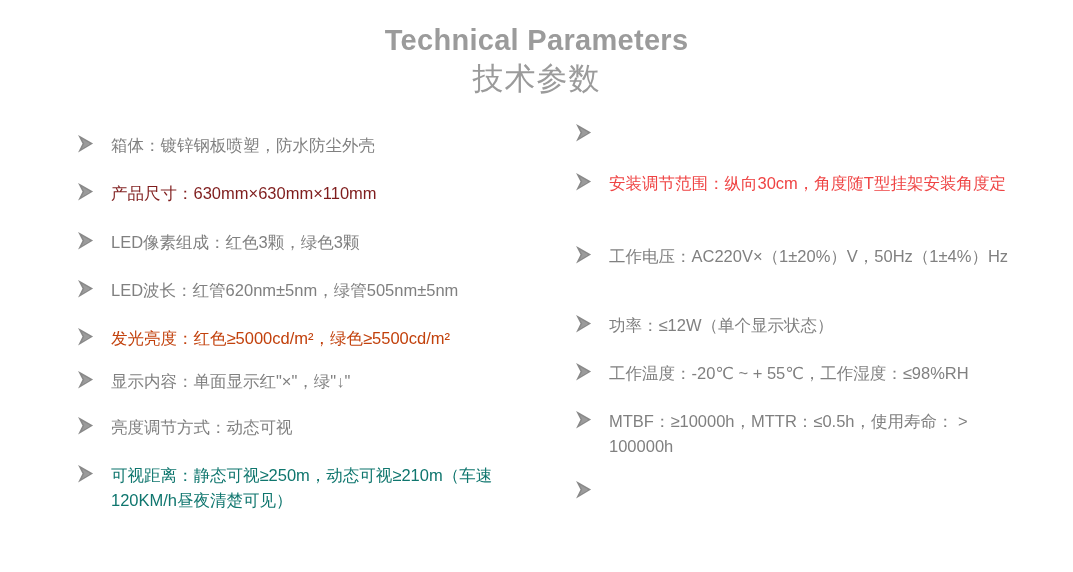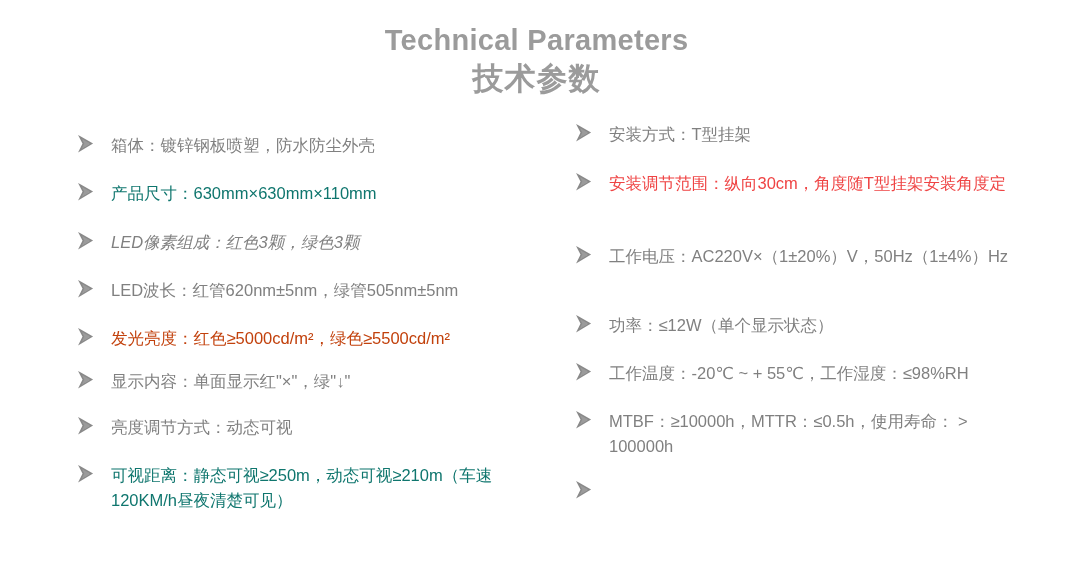--- a/index.html
+++ b/index.html
@@ -34,21 +34,21 @@
   .title-en {
     font-size: 29px;
     font-weight: bold;
     color: #9b9b9b;
     letter-spacing: 0.3px;
     line-height: 36px;
     margin: 0;
   }
   .title-cn {
     font-size: 31px;
-    font-weight: bold;
+    font-weight: normal;
     color: #9b9b9b;
     letter-spacing: 1px;
     line-height: 42px;
     margin: 0;
   }
 
   
   .columns {
     position: absolute;
     left: 0;
@@ -99,30 +99,30 @@
     <div class="col col-left" id="col-left">
         <div class="spec-item" style="top: 17px; position: absolute; color: rgb(128, 128, 128);">
           <span class="bullet">
             <svg width="16" height="22" viewBox="0 0 16 22" aria-hidden="true">
               <path d="M2 4 L13.5 10.6 L2 17.4 L5.4 10.6 Z" fill="none" stroke="#8a8a8a" stroke-width="1.6" stroke-linejoin="miter"></path>
               <path d="M2.4 4.6 L12.6 10.6 L2.4 16.8 L5.3 10.6 Z" fill="#8a8a8a" opacity="0.85"></path>
             </svg>
           </span>
           <span class="spec-text">箱体：镀锌钢板喷塑，防水防尘外壳</span>
         </div>
-        <div class="spec-item" style="top: 65px; position: absolute; color: #0f766e;">
+        <div class="spec-item" style="top: 65px; position: absolute; color: #7f1d1d;">
           <span class="bullet">
             <svg width="16" height="22" viewBox="0 0 16 22" aria-hidden="true">
               <path d="M2 4 L13.5 10.6 L2 17.4 L5.4 10.6 Z" fill="none" stroke="#8a8a8a" stroke-width="1.6" stroke-linejoin="miter"></path>
               <path d="M2.4 4.6 L12.6 10.6 L2.4 16.8 L5.3 10.6 Z" fill="#8a8a8a" opacity="0.85"></path>
             </svg>
           </span>
           <span class="spec-text">产品尺寸：630mm×630mm×110mm</span>
         </div>
-        <div class="spec-item" style="top: 114px; position: absolute; color: rgb(128, 128, 128); font-style: italic;">
+        <div class="spec-item" style="top: 114px; position: absolute; color: rgb(128, 128, 128);">
           <span class="bullet">
             <svg width="16" height="22" viewBox="0 0 16 22" aria-hidden="true">
               <path d="M2 4 L13.5 10.6 L2 17.4 L5.4 10.6 Z" fill="none" stroke="#8a8a8a" stroke-width="1.6" stroke-linejoin="miter"></path>
               <path d="M2.4 4.6 L12.6 10.6 L2.4 16.8 L5.3 10.6 Z" fill="#8a8a8a" opacity="0.85"></path>
             </svg>
           </span>
           <span class="spec-text">LED像素组成：红色3颗，绿色3颗</span>
         </div>
         <div class="spec-item" style="top: 162px; position: absolute; color: rgb(128, 128, 128);">
           <span class="bullet">
@@ -171,21 +171,20 @@
         </div>
       </div>
     <div class="col col-right" id="col-right">
         <div class="spec-item" style="top: 6px; position: absolute; color: rgb(128, 128, 128);">
           <span class="bullet">
             <svg width="16" height="22" viewBox="0 0 16 22" aria-hidden="true">
               <path d="M2 4 L13.5 10.6 L2 17.4 L5.4 10.6 Z" fill="none" stroke="#8a8a8a" stroke-width="1.6" stroke-linejoin="miter"></path>
               <path d="M2.4 4.6 L12.6 10.6 L2.4 16.8 L5.3 10.6 Z" fill="#8a8a8a" opacity="0.85"></path>
             </svg>
           </span>
-          <span class="spec-text">安装方式：T型挂架</span>
         </div>
         <div class="spec-item" style="top: 55px; position: absolute; color: #ef4444;">
           <span class="bullet">
             <svg width="16" height="22" viewBox="0 0 16 22" aria-hidden="true">
               <path d="M2 4 L13.5 10.6 L2 17.4 L5.4 10.6 Z" fill="none" stroke="#8a8a8a" stroke-width="1.6" stroke-linejoin="miter"></path>
               <path d="M2.4 4.6 L12.6 10.6 L2.4 16.8 L5.3 10.6 Z" fill="#8a8a8a" opacity="0.85"></path>
             </svg>
           </span>
           <span class="spec-text">安装调节范围：纵向30cm，角度随T型挂架安装角度定</span>
         </div>

